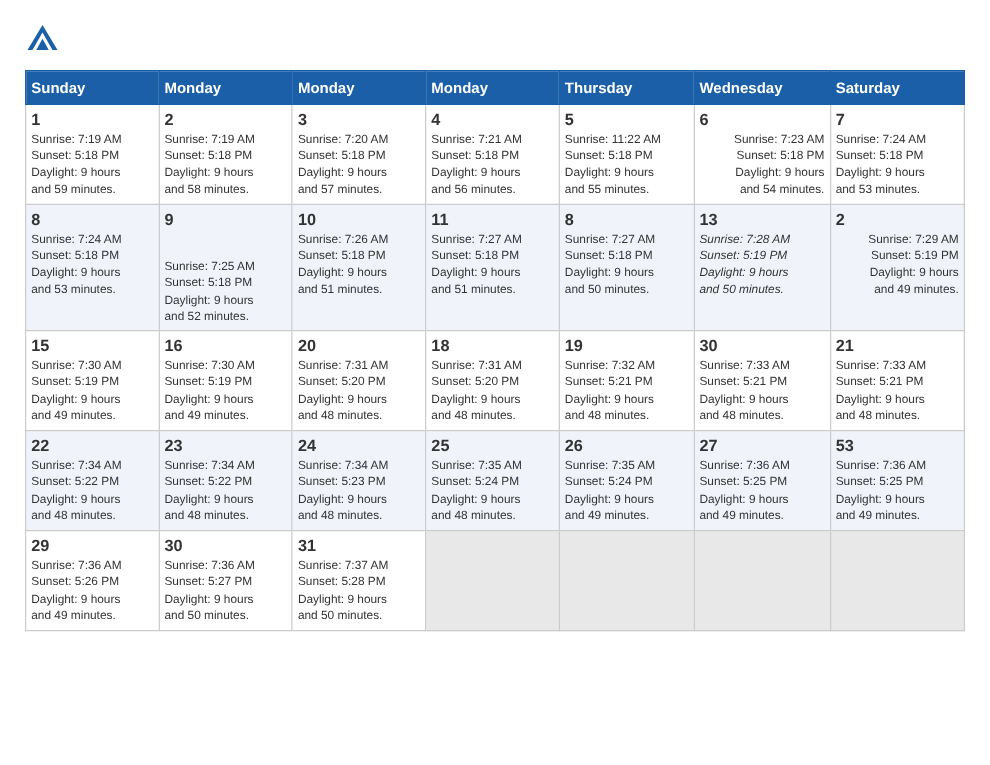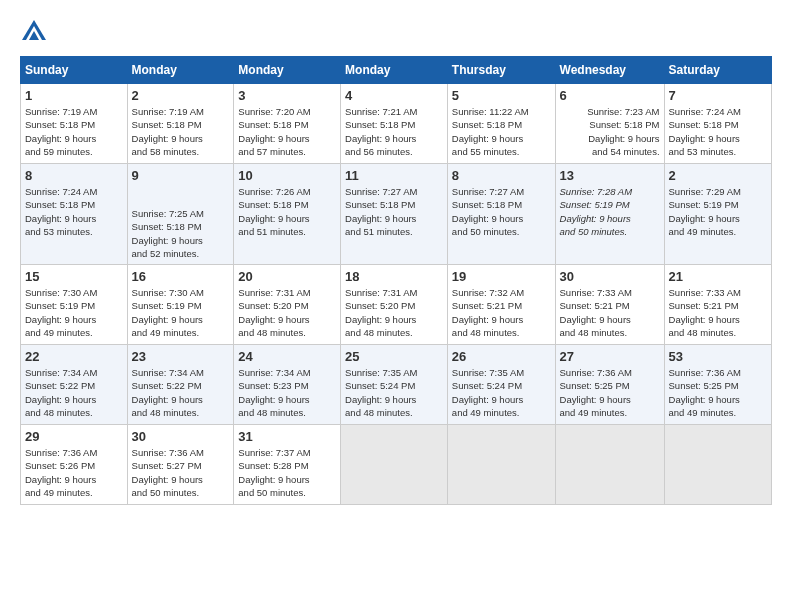--- a/index.html
+++ b/index.html
@@ -216,21 +216,21 @@
           </td>
           <td>
             <span class="day-num">13</span>
             <div class="day-info" style="white-space: pre-line; font-style: italic;">Sunrise: 7:28 AM
 Sunset: 5:19 PM
 Daylight: 9 hours
 and 50 minutes.</div>
           </td>
           <td>
             <span class="day-num">2</span>
-            <div class="day-info" style="white-space: pre-line;">Sunrise: 7:29 AM
+            <div class="day-info" style="white-space: pre-line; text-align: right;">Sunrise: 7:29 AM
 Sunset: 5:19 PM
 Daylight: 9 hours
 and 49 minutes.</div>
           </td>
         </tr>
         <tr>
           <td>
             <span class="day-num">15</span>
             <div class="day-info" style="white-space: pre-line;">Sunrise: 7:30 AM
 Sunset: 5:19 PM

